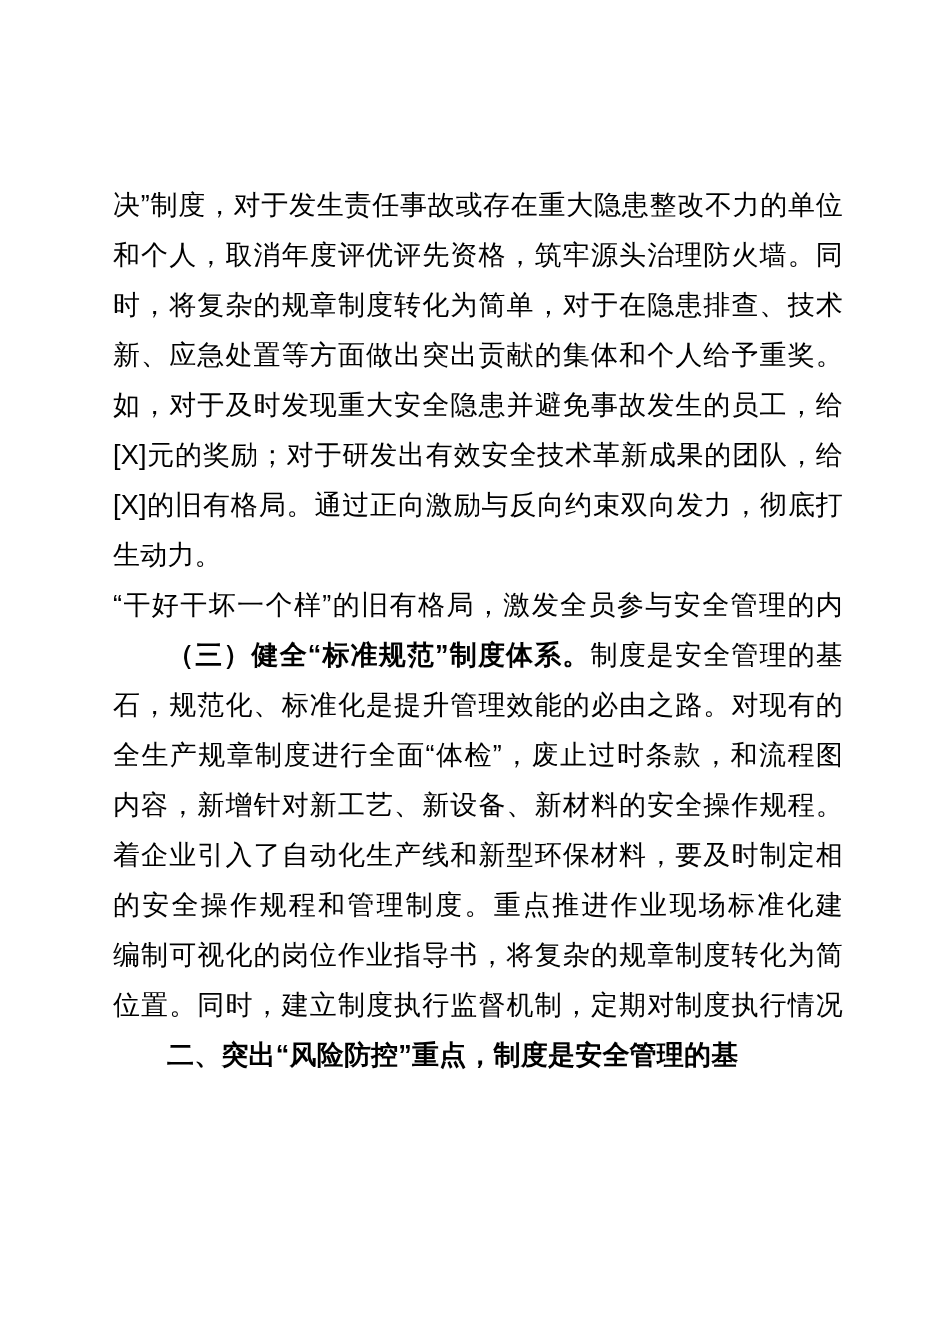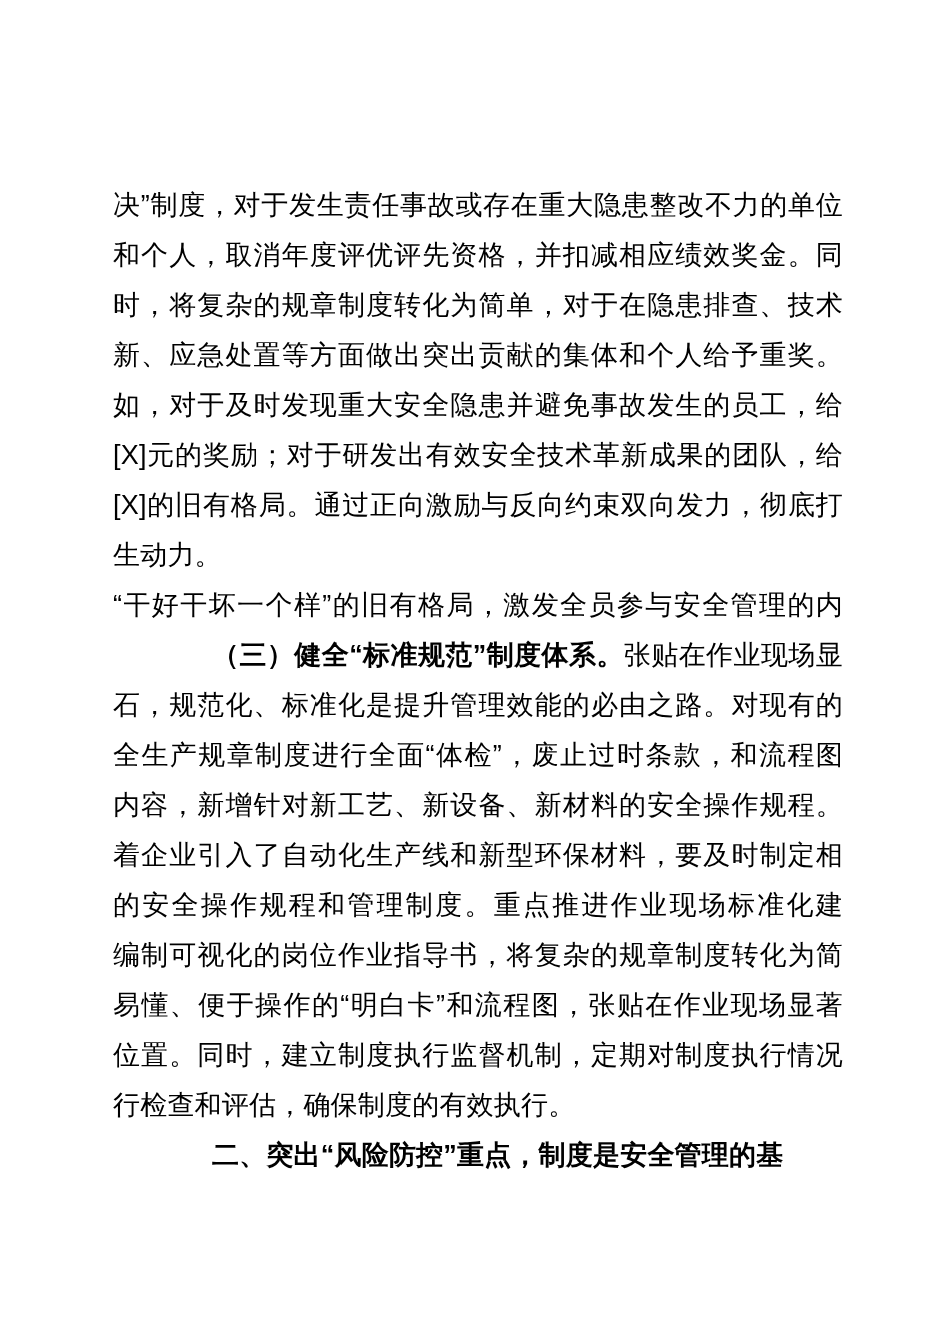--- a/index.html
+++ b/index.html
@@ -26,51 +26,49 @@
     text-align: justify;
     text-align-last: justify;
     text-justify: inter-character;
     letter-spacing: 0.2px;
   }
   .line.end {
     text-align: left;
     text-align-last: left;
   }
   .line.indent { text-indent: 2em; }
-  .bold, .line.heading { font-weight: 700; margin-left: 45px; }
+  .bold, .line.heading { font-weight: 700; }
 </style>
 </head>
 <body>
 
 <div class="page">
   <div class="text-block">
 
     <div class="para">
       <div class="line">决”制度，对于发生责任事故或存在重大隐患整改不力的单位</div>
-      <div class="line">和个人，取消年度评优评先资格，并扣减相应绩效奖金。同</div>
+      <div class="line">和个人，取消年度评优评先资格，筑牢源头治理防火墙。同</div>
       <div class="line">时，将复杂的规章制度转化为简单，对于在隐患排查、技术革</div>
       <div class="line">新、应急处置等方面做出突出贡献的集体和个人给予重奖。例</div>
       <div class="line">如，对于及时发现重大安全隐患并避免事故发生的员工，给予</div>
       <div class="line">[X]元的奖励；对于研发出有效安全技术革新成果的团队，给予</div>
       <div class="line">[X]的旧有格局。通过正向激励与反向约束双向发力，彻底打破</div>
       <div class="line end">生动力。</div>
       <div class="line">“干好干坏一个样”的旧有格局，激发全员参与安全管理的内</div>
     </div>
 
     <div class="para">
       <div class="line indent">
-        <span class="bold">（三）健全“标准规范”制度体系。</span><span>张贴在作业现场显著</span>
+        <span class="bold">（三）健全“标准规范”制度体系。</span><span>制度是安全管理的基</span>
       </div>
       <div class="line">石，规范化、标准化是提升管理效能的必由之路。对现有的安</div>
       <div class="line">全生产规章制度进行全面“体检”，废止过时条款，和流程图</div>
       <div class="line">内容，新增针对新工艺、新设备、新材料的安全操作规程。随</div>
       <div class="line">着企业引入了自动化生产线和新型环保材料，要及时制定相应</div>
       <div class="line">的安全操作规程和管理制度。重点推进作业现场标准化建设，</div>
       <div class="line">编制可视化的岗位作业指导书，将复杂的规章制度转化为简单</div>
-      <div class="line">易懂、便于操作的“明白卡”和流程图，张贴在作业现场显著</div>
       <div class="line">位置。同时，建立制度执行监督机制，定期对制度执行情况进</div>
-      <div class="line end">行检查和评估，确保制度的有效执行。</div>
     </div>
 
     <div class="line end indent heading">二、突出“风险防控”重点，制度是安全管理的基</div>
 
   </div>
 </div>
 
 </body></html>

